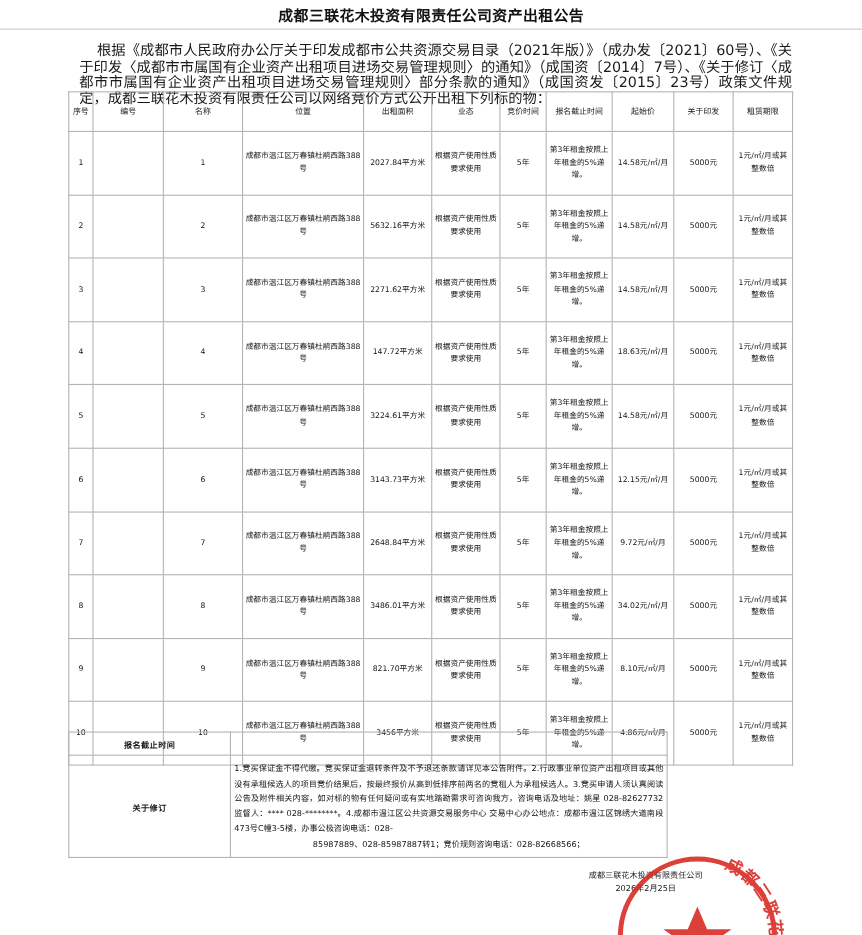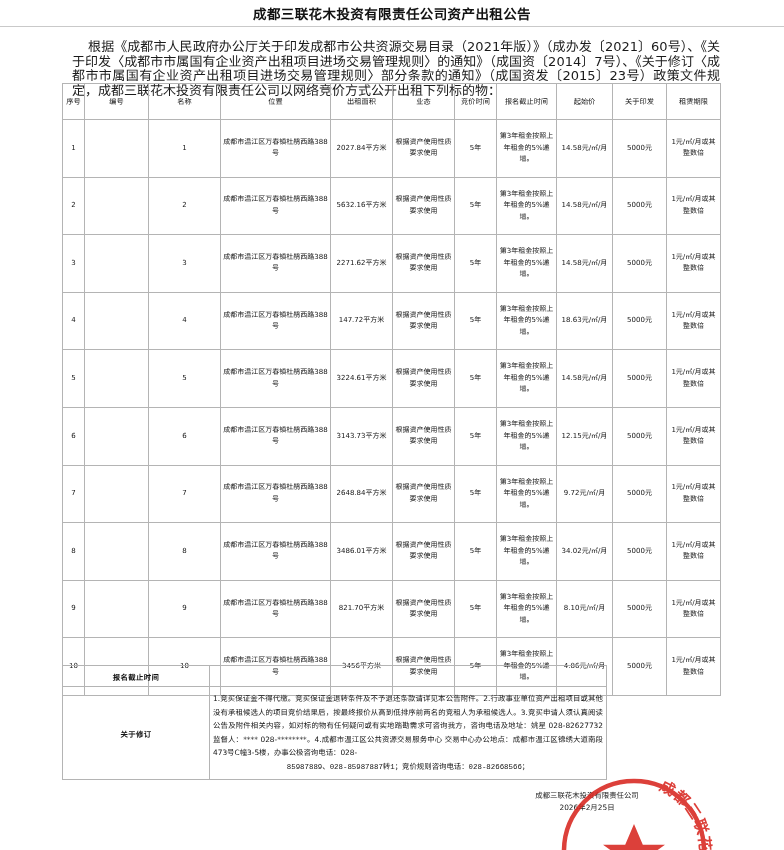--- a/index.html
+++ b/index.html
@@ -140,21 +140,20 @@
     font-size: 6.6px;
     line-height: 13.5px;
     padding: 3px 6px;
     vertical-align: top;
     margin-left: 12px;
   }
   .phone-last {
     display: block;
     text-align: center;
     margin-top: 1px;
-    font-family: Liberation Mono, monospace;
   }
 
   
   .signature {
     position: absolute;
     top: 790px;
     left: 0;
     width: 784px;
     text-align: center;
     font-size: 7.4px;

